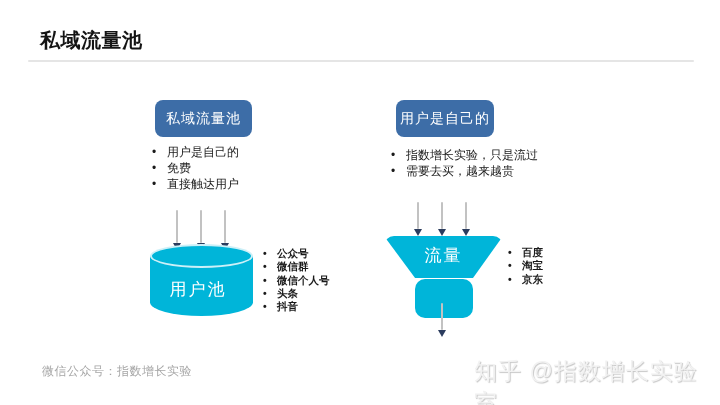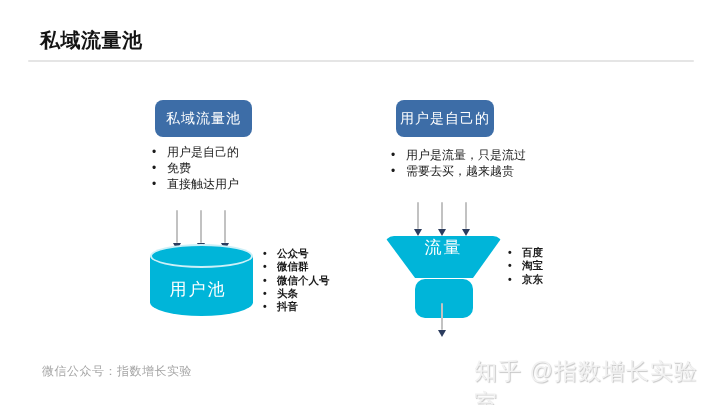--- a/index.html
+++ b/index.html
@@ -63,21 +63,21 @@
     font-size:17px; letter-spacing:2px;
   }
   .cyl-label { top:34px; }
 
   .funnel-top {
     position:absolute; left:384px; top:236px; width:119px; height:42px;
     background:var(--shape-fill,#00b5d9);
     -webkit-clip-path:polygon(0 0,100% 0,74.8% 100%,26.1% 100%);
     clip-path:polygon(0 0,100% 0,74.8% 100%,26.1% 100%);
   }
-  .funnel-label { top:0; }
+  .funnel-label { top:8px; }
   .funnel-stem {
     position:absolute; left:415px; top:279px; width:58px; height:39px;
     background:var(--shape-fill,#00b5d9);
   }
 
   .footer {
     position:absolute; left:42px; top:363px; font-size:12px;
     color:var(--footer-text,#a6a6a6); letter-spacing:.5px;
   }
   .watermark {
@@ -116,21 +116,21 @@
     <li>公众号</li>
     <li>微信群</li>
     <li>微信个人号</li>
     <li>头条</li>
     <li>抖音</li>
   </ul>
 
   <div class="hdr right">用户是自己的</div>
 
   <ul class="blist main right">
-    <li>用户是流量，只是流过</li>
+    <li>指数增长实验，只是流过</li>
     <li>需要去买，越来越贵</li>
   </ul>
 
   <div class="v-arrow" style="left:417px; top:202px; height:27px;"></div>
   <div class="v-arrow" style="left:441px; top:202px; height:27px;"></div>
   <div class="v-arrow" style="left:465px; top:202px; height:27px;"></div>
 
   <div class="funnel-top">
     <div class="funnel-label">流量</div>
   </div>

